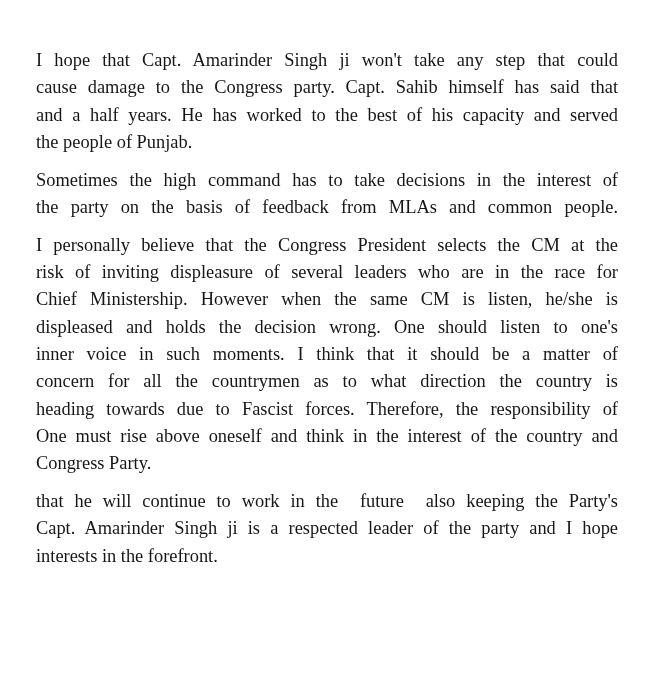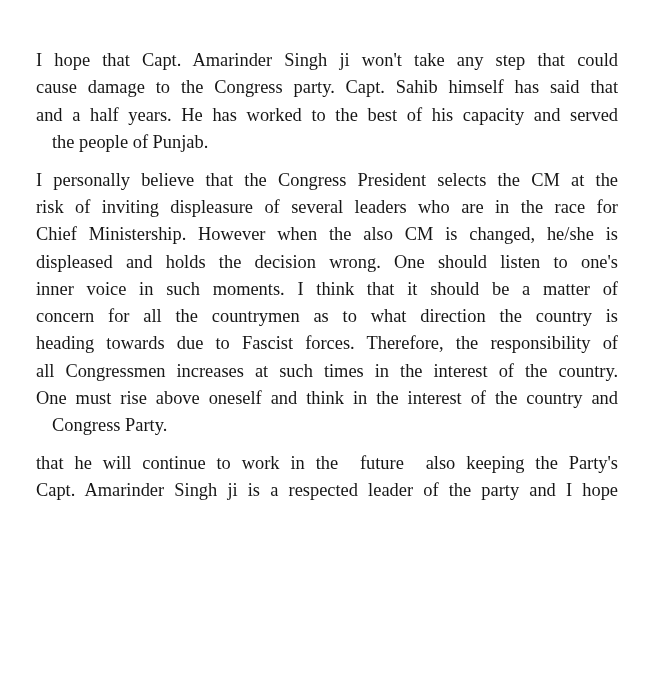--- a/index.html
+++ b/index.html
@@ -34,50 +34,53 @@
   }
   .line {
     line-height: 27.3px;
     white-space: nowrap;
     text-align: justify;
     text-align-last: justify;
     -moz-text-align-last: justify;
   }
   .line.end {
     text-align-last: left;
-    margin-left: 16px;
     -moz-text-align-last: left;
   }
 </style>
 </head>
 <body style="background: rgb(255, 255, 255);">
 
 <div class="page">
   <div class="doc" style="color: rgb(22, 22, 22);">
 
     <div class="para">
       <div class="line">I hope that Capt. Amarinder Singh ji won't take any step that could</div>
       <div class="line">cause damage to the Congress party. Capt. Sahib himself has said that</div>
       <div class="line">and a half years. He has worked to the best of his capacity and served</div>
       <div class="line end">the people of Punjab.</div>
     </div>
 
+    <div class="para">
+      <div class="line">Sometimes the high command has to take decisions in the interest of</div>
+      <div class="line">the party on the basis of feedback from MLAs and common people.</div>
+    </div>
 
     <div class="para">
       <div class="line">I personally believe that the Congress President selects the CM at the</div>
       <div class="line">risk of inviting displeasure of several leaders who are in the race for</div>
-      <div class="line">Chief Ministership. However when the also CM is changed, he/she is</div>
+      <div class="line">Chief Ministership. However when the same CM is listen, he/she is</div>
       <div class="line">displeased and holds the decision wrong. One should listen to one's</div>
       <div class="line">inner voice in such moments. I think that it should be a matter of</div>
       <div class="line">concern for all the countrymen as to what direction the country is</div>
       <div class="line">heading towards due to Fascist forces. Therefore, the responsibility of</div>
-      <div class="line">all Congressmen increases at such times in the interest of the country.</div>
       <div class="line">One must rise above oneself and think in the interest of the country and</div>
       <div class="line end">Congress Party.</div>
     </div>
 
     <div class="para">
       <div class="line">that he will continue to work in the &nbsp;future &nbsp;also keeping the Party's</div>
       <div class="line">Capt. Amarinder Singh ji is a respected leader of the party and I hope</div>
+      <div class="line end">interests in the forefront.</div>
     </div>
 
   </div>
 </div>
 
 </body></html>

